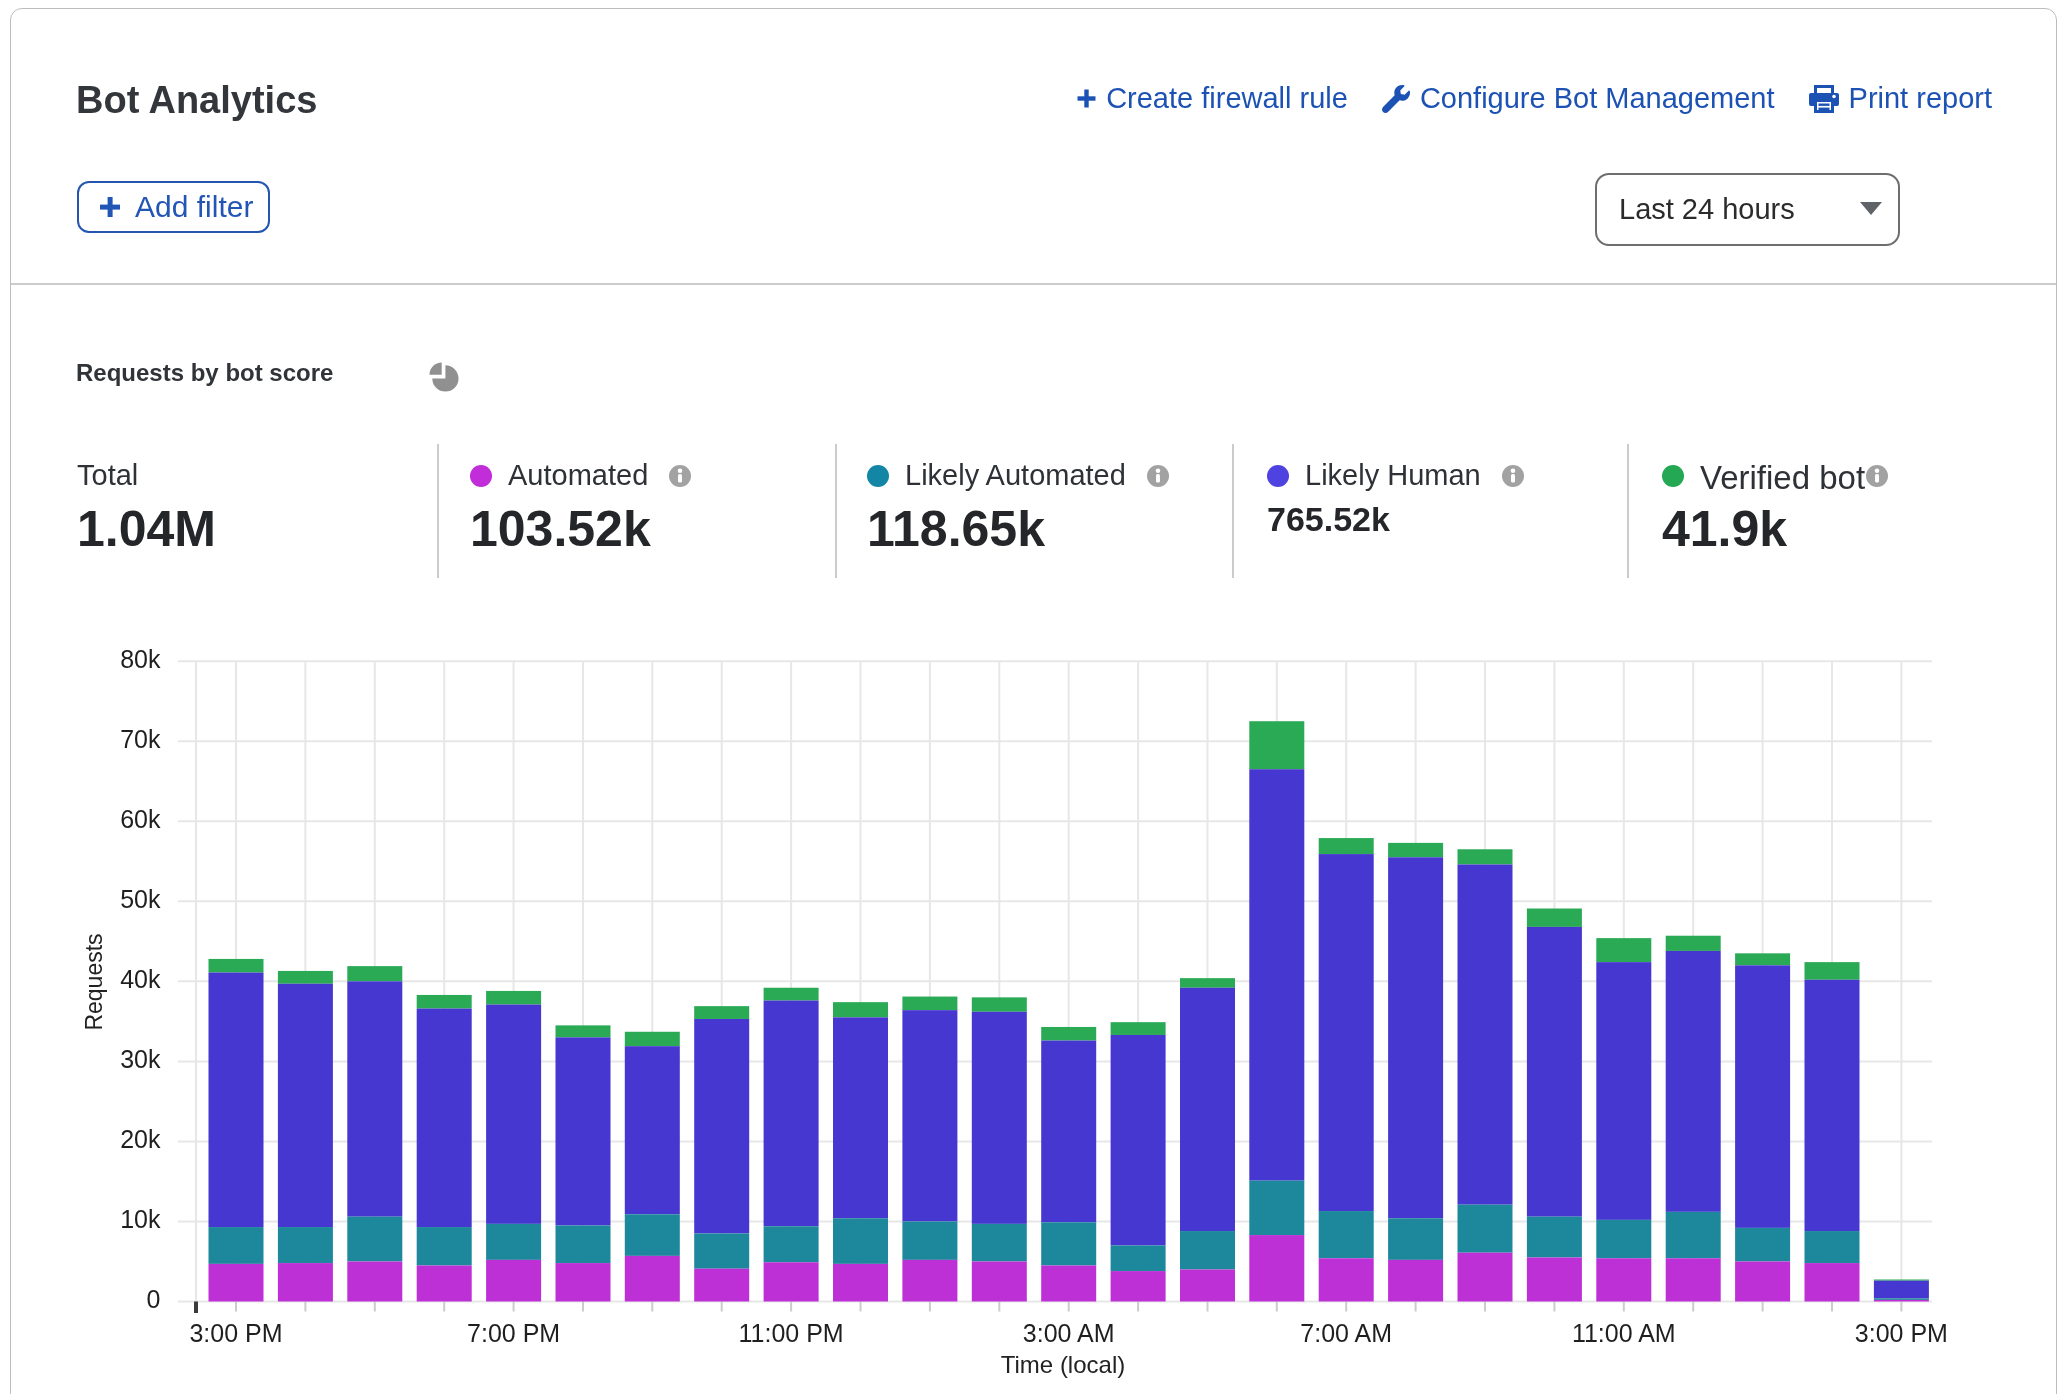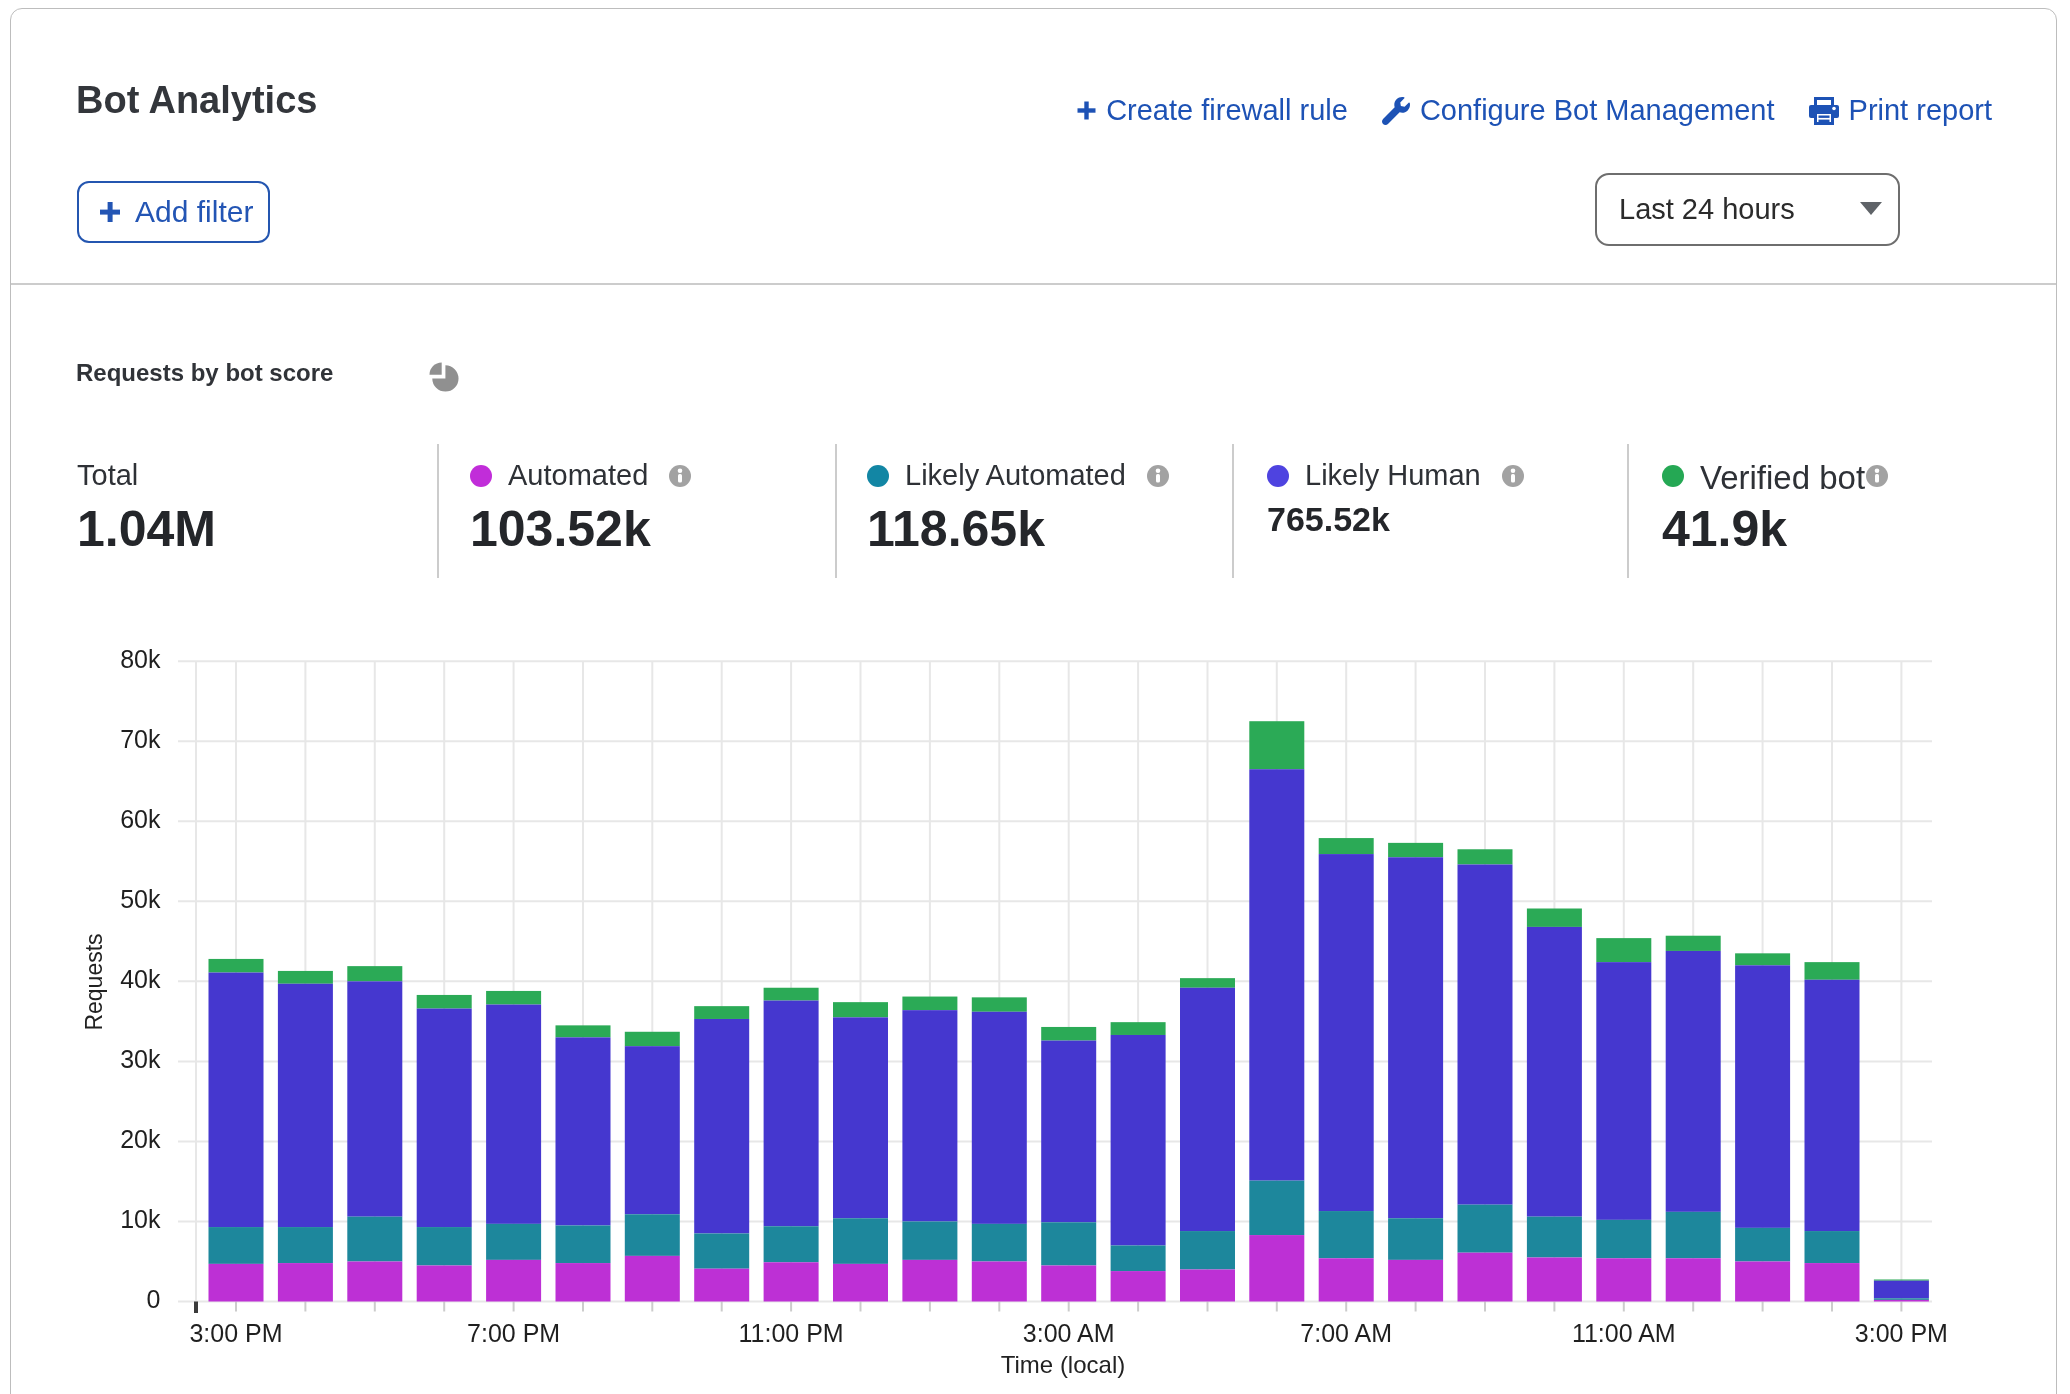--- a/index.html
+++ b/index.html
@@ -1,17 +1,17 @@
 <!DOCTYPE html>
 <html><head><meta charset="utf-8"><style>
 * { margin:0; padding:0; box-sizing:border-box; }
 body { width:2070px; height:1394px; background:#fff; font-family:"Liberation Sans", sans-serif; position:relative; overflow:hidden; }
 .card { position:absolute; left:10px; top:8px; width:2047px; height:1500px; background:#fff; border:1.5px solid #bdbdbd; border-radius:12px; }
 .hdr-divider { position:absolute; left:0; top:274px; width:100%; height:1.5px; background:#ccc; }
-.links { position:absolute; top:73px; right:64px; display:flex; align-items:center; gap:34px;margin-top:12px; }
+.links { position:absolute; top:73px; right:64px; display:flex; align-items:center; gap:34px; }
 .lnk { display:flex; align-items:center; gap:10px; color:#1d52b5; font-size:29px; }
 </style></head>
 <body>
 <div class="card">
   <div style="position:absolute;left:65px;top:70px;font-size:38px;font-weight:700;color:#33363b">Bot Analytics</div>
   <div class="links">
     <div class="lnk">
         <svg width="19" height="19" viewBox="0 0 19 19">
           <rect x="7.3" y="0.5" width="4.4" height="18" fill="#1d52b5"></rect>
           <rect x="0.5" y="7.3" width="18" height="4.4" fill="#1d52b5"></rect>
@@ -29,21 +29,21 @@
           <rect x="6.5" y="1.5" width="17" height="10" fill="#fff" stroke="#1d52b5" stroke-width="3"></rect>
           <rect x="0" y="8" width="30" height="13" rx="2" fill="#1d52b5"></rect>
           <circle cx="25" cy="11.5" r="1.8" fill="#fff"></circle>
           <rect x="6.5" y="15.5" width="17" height="11" fill="#fff" stroke="#1d52b5" stroke-width="3"></rect>
           <rect x="9.5" y="18.5" width="11" height="2.4" fill="#1d52b5"></rect>
           <rect x="9.5" y="22.6" width="11" height="2.4" fill="#1d52b5"></rect>
         </svg>
         <span>Print report</span>
       </div>
   </div>
-  <div style="position:absolute;left:66px;top:172px;width:193px;height:62px;border:2.5px solid #2456b0;border-radius:12px;display:flex;align-items:center;padding-left:20px;gap:14px;color:#2355b4;font-size:30px">
+  <div style="position:absolute;left:66px;top:172px;width:193px;height:52px;border:2.5px solid #2456b0;border-radius:12px;display:flex;align-items:center;padding-left:20px;gap:14px;color:#2355b4;font-size:30px">
     <svg width="22" height="22" viewBox="0 0 22 22">
         <rect x="8.6" y="1" width="5" height="20" fill="#2355b4"></rect>
         <rect x="1" y="8.6" width="20" height="5" fill="#2355b4"></rect>
       </svg>
     <span>Add filter</span>
   </div>
   <div style="position:absolute;left:1584px;top:164px;width:305px;height:73px;border:2px solid #6e6e6e;border-radius:14px;display:flex;align-items:center;color:#2b2b2b;font-size:29px">
     <span style="margin-left:22px">Last 24 hours</span>
     <span style="position:absolute;right:16px;top:27px;width:0;height:0;border-left:11px solid transparent;border-right:11px solid transparent;border-top:13px solid #5f6368"></span>
   </div>

